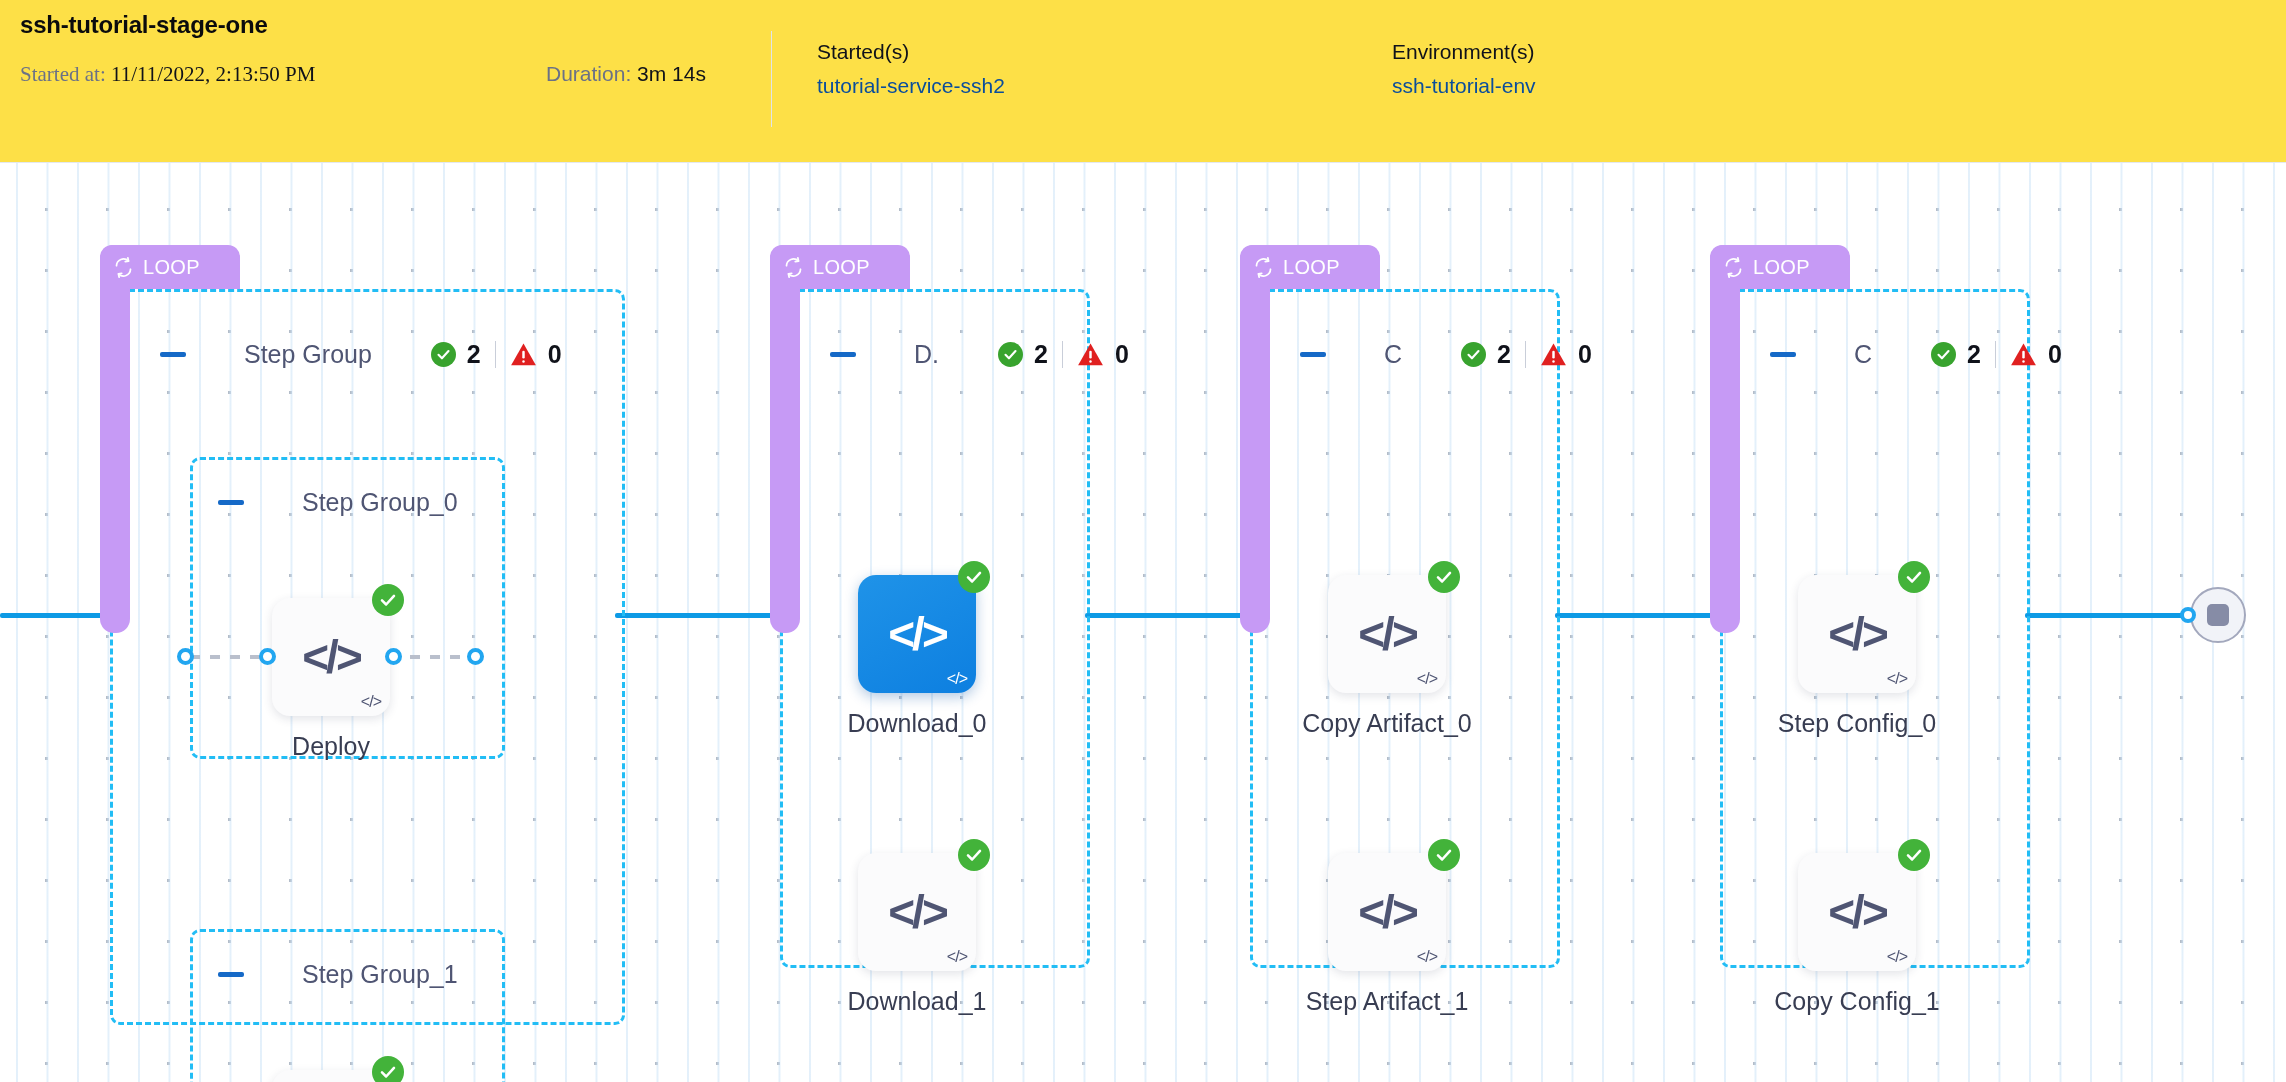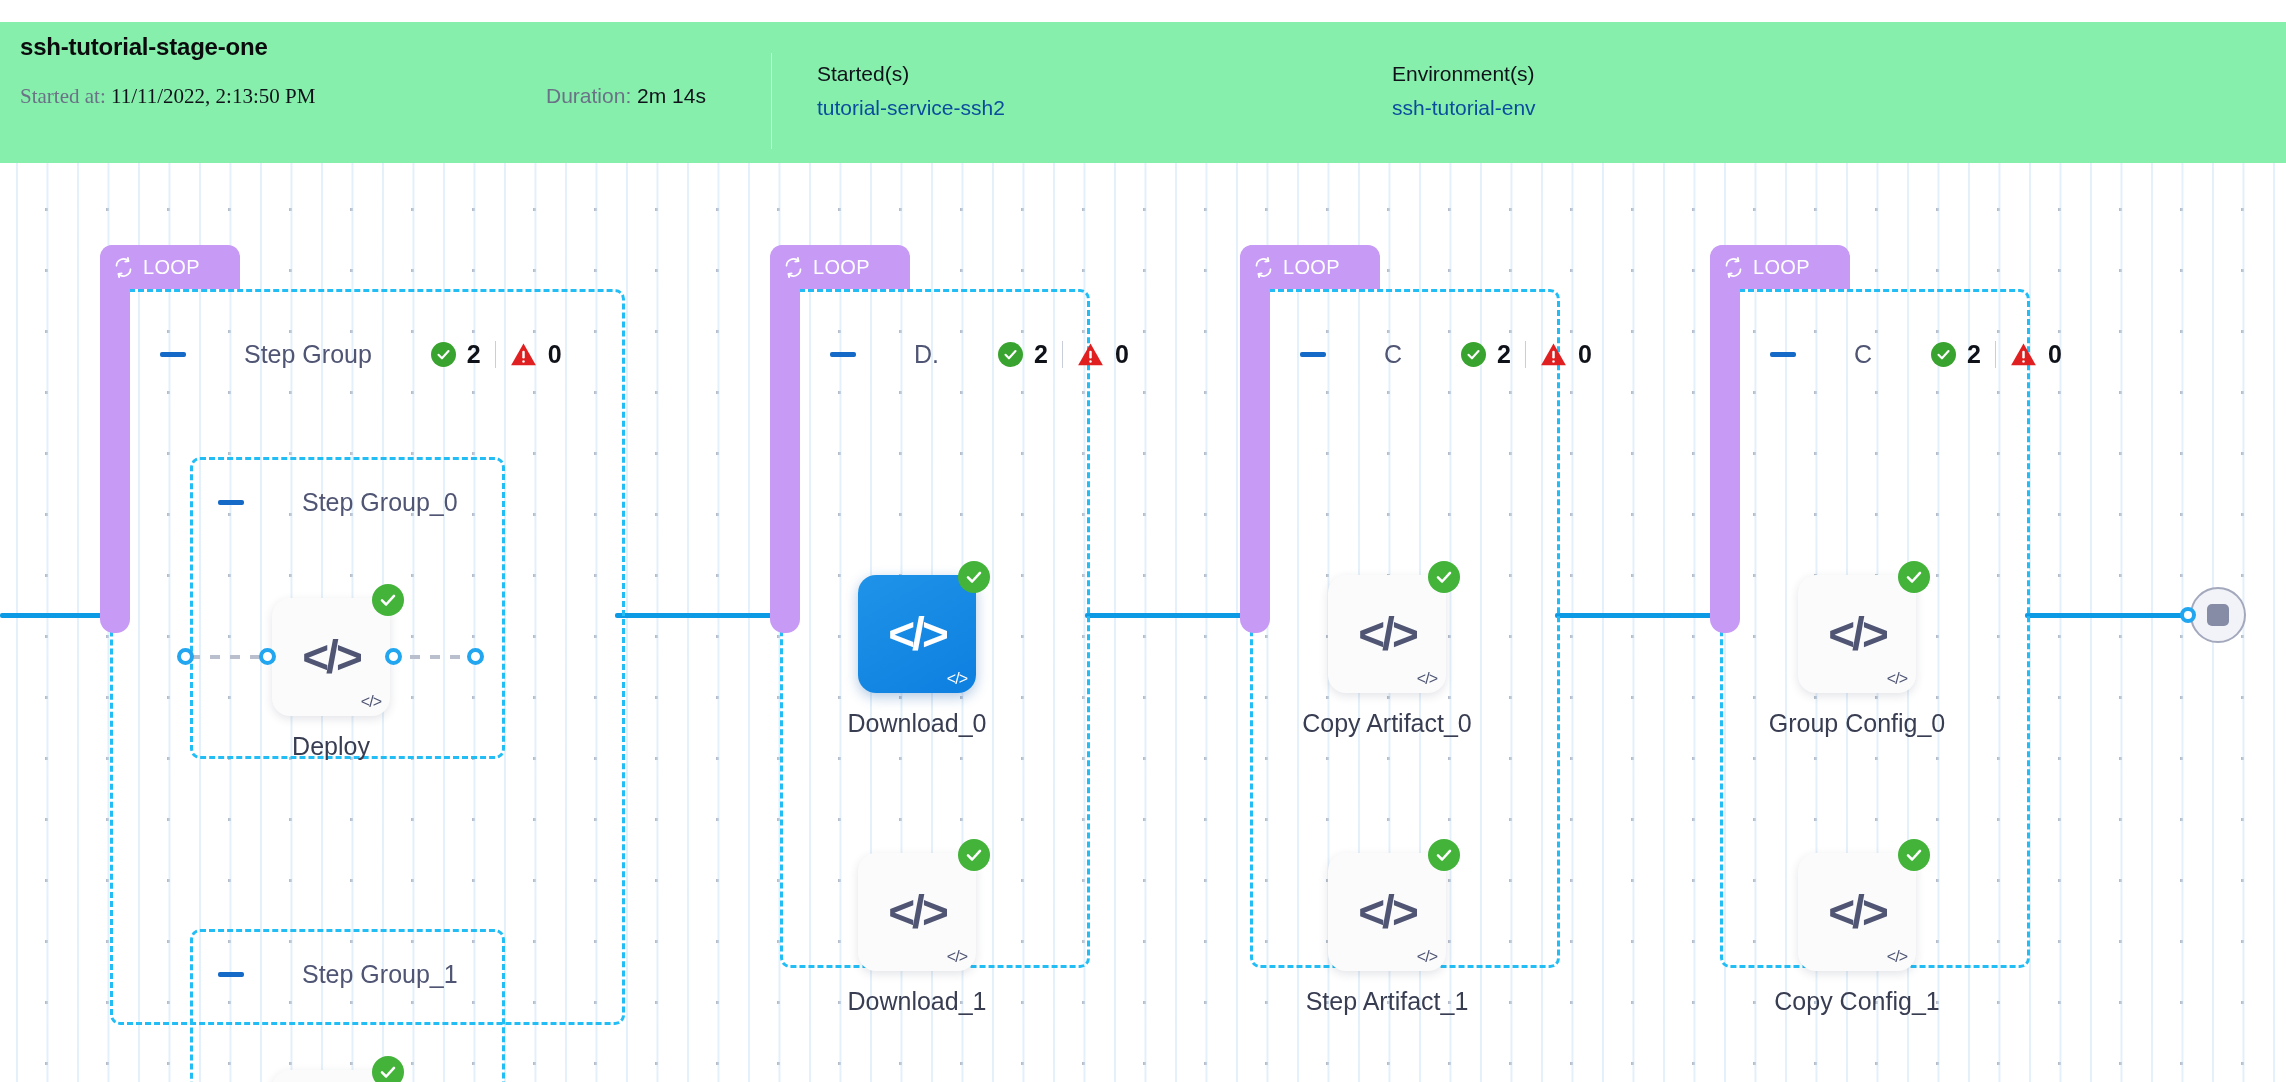--- a/index.html
+++ b/index.html
@@ -11,23 +11,22 @@
     font-family: "Liberation Sans", sans-serif;
     background: #ffffff;
   }
 
   
   #header {
     position: absolute;
     left: 0; top: 0;
     width: 2286px;
     height: 163px;
-    background: #86efac;
+    background: #fde047;
     border-bottom: 1px solid #e4e8ef;
-    margin-top: 22px;
   }
   #stage-title {
     position: absolute;
     left: 20px; top: 11px;
     font-size: 24px;
     font-weight: bold;
     color: #0b0b0d;
     letter-spacing: -0.2px;
   }
   #started-row {
@@ -297,21 +296,21 @@
 
   <div id="stage-title">ssh-tutorial-stage-one</div>
 
   <div id="started-row">
     <span class="meta-key">Started at:</span>
     <span class="meta-val">11/11/2022, 2:13:50 PM</span>
   </div>
 
   <div id="duration-row">
     <span class="meta-key">Duration:</span>
-    <span class="meta-val">2m 14s</span>
+    <span class="meta-val">3m 14s</span>
   </div>
 
   <div id="header-divider"></div>
 
   <div id="service-block" class="meta-block">
     <span class="meta-label">Started(s)</span>
     <span class="meta-link">tutorial-service-ssh2</span>
   </div>
 
   <div id="env-block" class="meta-block">
@@ -571,21 +570,21 @@
     <div class="node" style="left:88px; top:330px;">
       <div class="node-tile">
         <span class="code-glyph">&lt;/&gt;</span>
         <span class="corner-glyph">&lt;/&gt;</span>
       </div>
       <div class="badge-ok">
         <svg viewBox="0 0 24 24" fill="none" stroke="#ffffff" stroke-width="3.4" stroke-linecap="round" stroke-linejoin="round">
           <polyline points="4 12.5 9.5 18 20 6.5"></polyline>
         </svg>
       </div>
-      <div class="node-label">Group Config_0</div>
+      <div class="node-label">Step Config_0</div>
     </div>
 
     <div class="node" style="left:88px; top:608px;">
       <div class="node-tile">
         <span class="code-glyph">&lt;/&gt;</span>
         <span class="corner-glyph">&lt;/&gt;</span>
       </div>
       <div class="badge-ok">
         <svg viewBox="0 0 24 24" fill="none" stroke="#ffffff" stroke-width="3.4" stroke-linecap="round" stroke-linejoin="round">
           <polyline points="4 12.5 9.5 18 20 6.5"></polyline>

